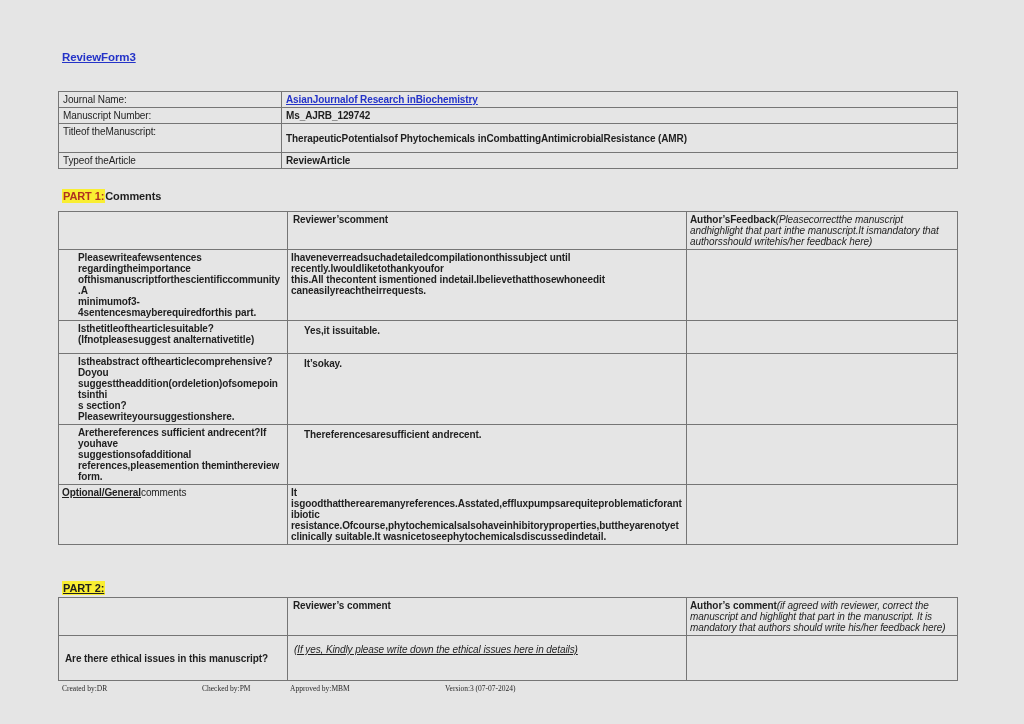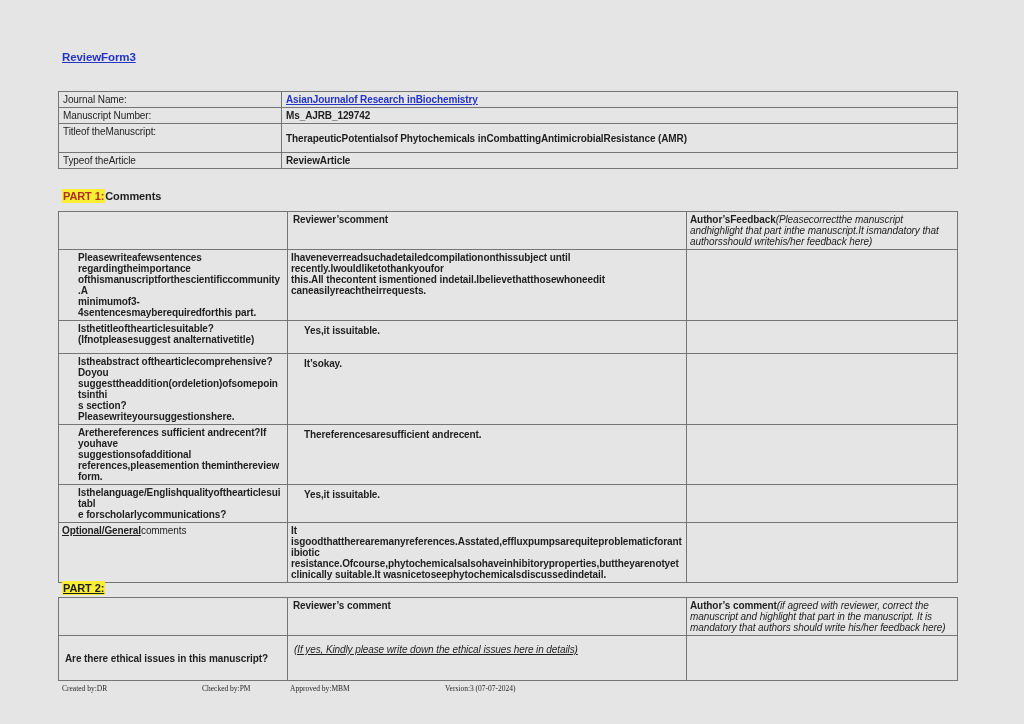--- a/index.html
+++ b/index.html
@@ -137,26 +137,20 @@
       <td></td>
     </tr>
     <tr class="r5">
       <td class="q pw">Arethereferences sufficient andrecent?If youhave
 suggestionsofadditional
 references,pleasemention theminthereview
 form.</td>
       <td class="ans pw">Thereferencesaresufficient andrecent.</td>
       <td></td>
     </tr>
-    <tr class="r6">
-      <td class="q pw">Isthelanguage/Englishqualityofthearticlesuitabl
-e forscholarlycommunications?</td>
-      <td class="ans pw">Yes,it issuitable.</td>
-      <td></td>
-    </tr>
     <tr class="r7">
       <td class="opt"><span class="opt-main">Optional/General</span><span class="opt-rest">comments</span></td>
       <td class="ans-flush pw">It
 isgoodthattherearemanyreferences.Asstated,effluxpumpsarequiteproblematicforantibiotic
 resistance.Ofcourse,phytochemicalsalsohaveinhibitoryproperties,buttheyarenotyet
 clinically suitable.It wasnicetoseephytochemicalsdiscussedindetail.</td>
       <td></td>
     </tr>
   </tbody>
     </table>

